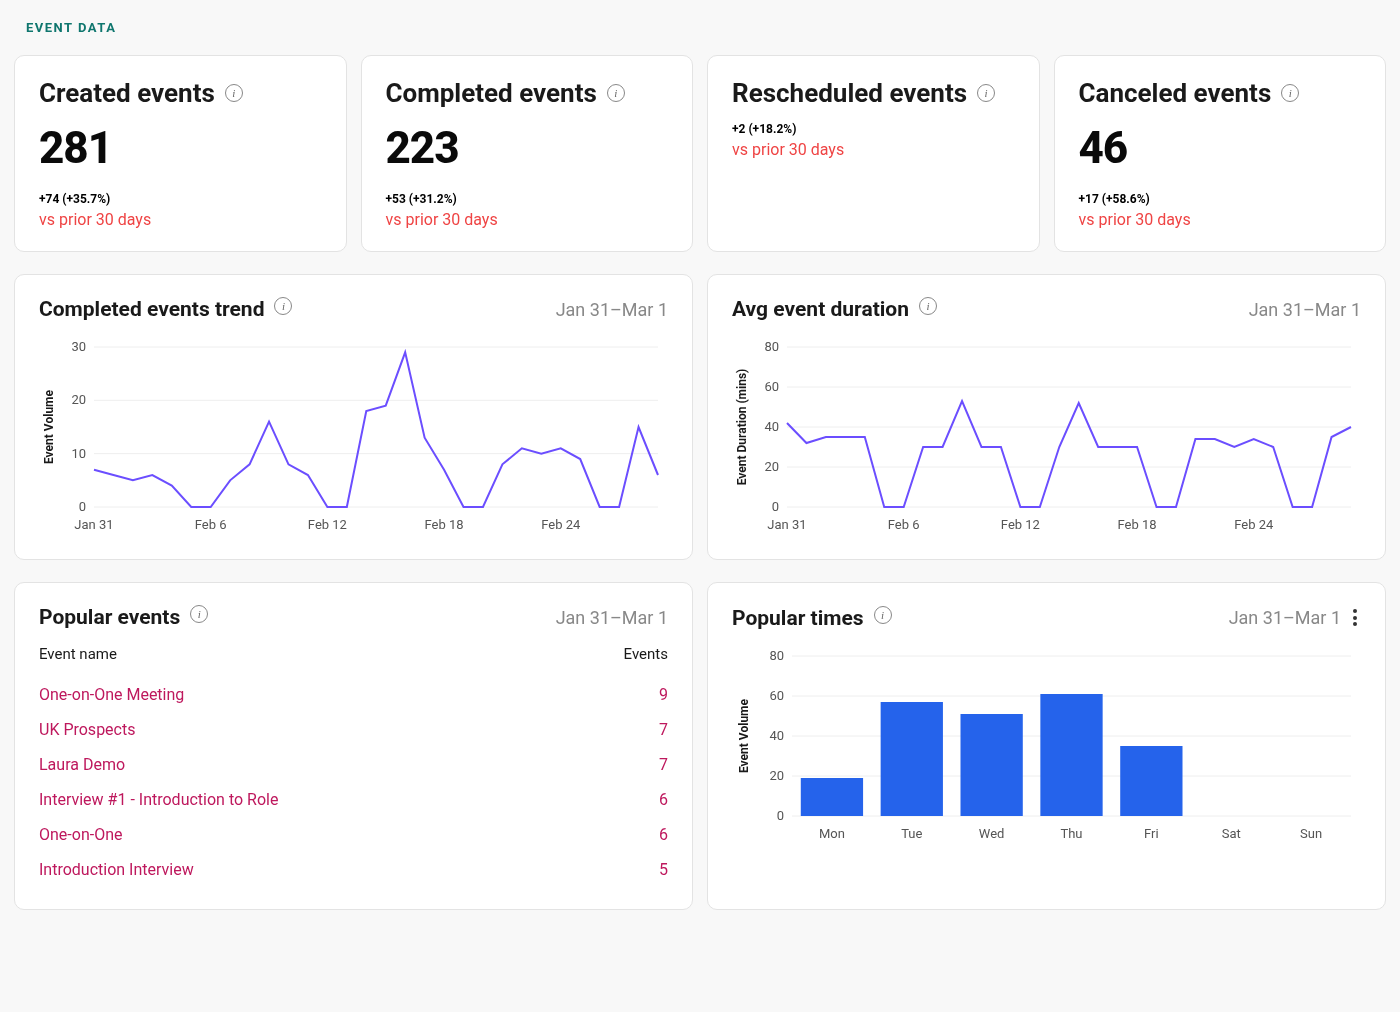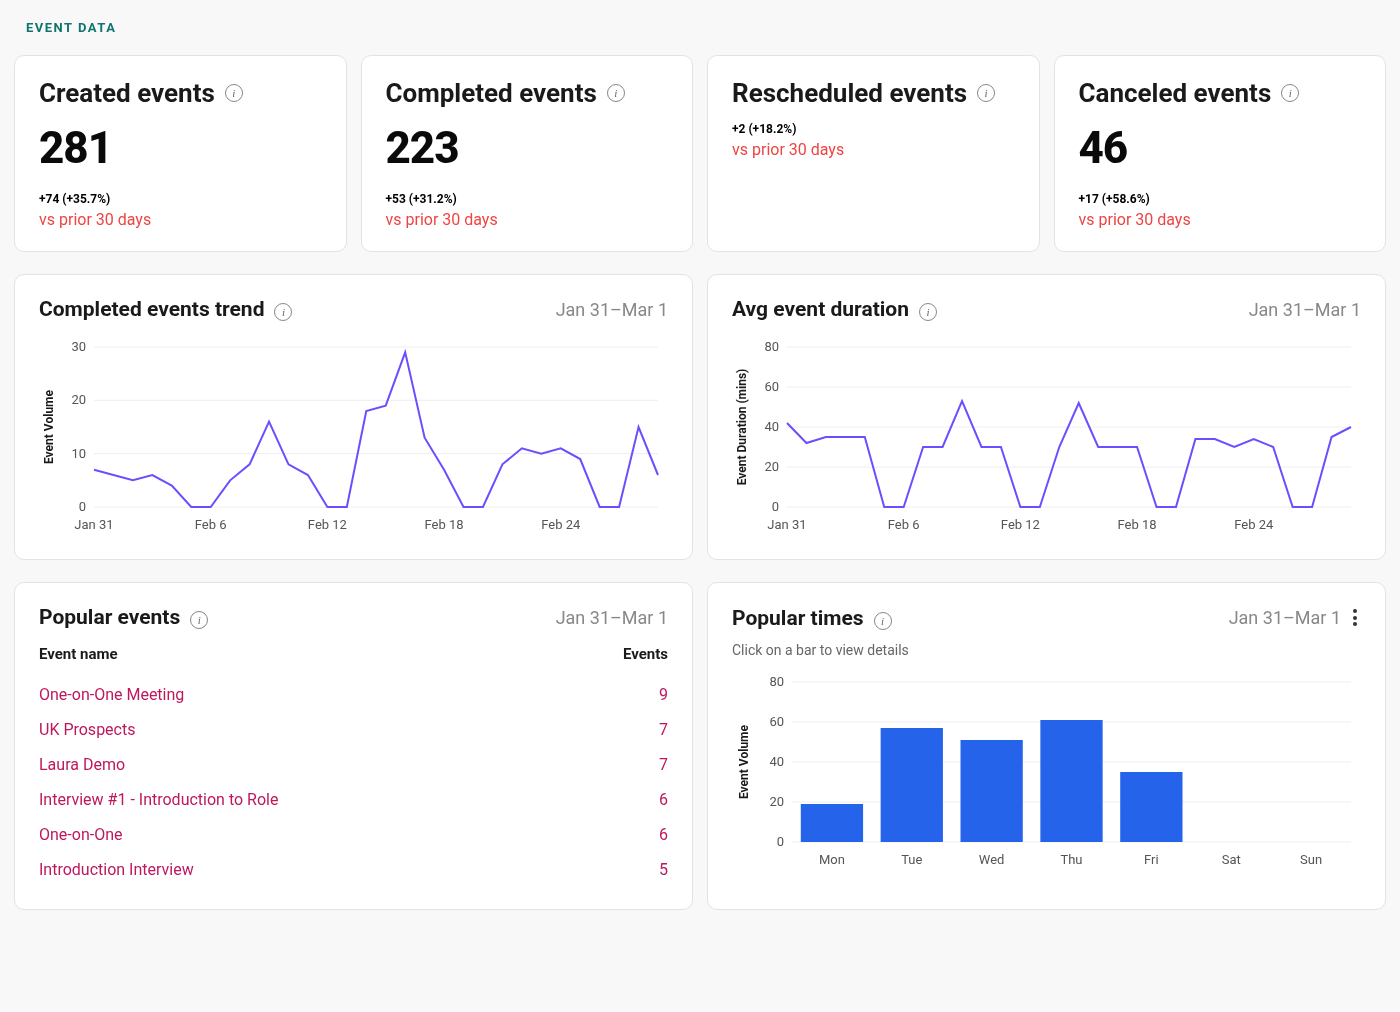--- a/index.html
+++ b/index.html
@@ -43,37 +43,37 @@
     .kpi-compare { font-size: 16px; color: #ef4444; }
     .charts-row {
       display: grid;
       grid-template-columns: 1fr 1fr;
       gap: 14px;
       margin-bottom: 22px;
     }
     .chart-header {
       display: flex; justify-content: space-between; align-items: center; margin-bottom: 16px;
     }
-    .chart-title-group { display: flex; align-items: flex-end; gap: 10px; }
+    .chart-title-group { display: flex; align-items: flex-start; gap: 10px; }
     .chart-title { font-size: 21px; font-weight: 700; color: #1a1a1a; }
     .chart-range { font-size: 18px; color: #888; }
     .chart-body { height: 200px; position: relative; }
     svg.linechart { width: 100%; height: 100%; }
     .tick-label { font-size: 13px; fill: #555; }
     .grid-line { stroke: #eee; stroke-width: 1; }
     .data-line { stroke: #6b4eff; stroke-width: 2; fill: none; }
     .y-axis-title {
       font-size: 12px; font-weight: 700; fill: #1a1a1a;
     }
     .table-row2 {
       display: grid;
       grid-template-columns: 1fr 1fr;
       gap: 14px;
     }
-    .table-header { display: flex; justify-content: space-between; font-size: 15px; font-weight: 700; margin-bottom: 14px; margin-top: 12px; }
+    .table-header { display: flex; justify-content: space-between; font-size: 15px; font-weight: 400; margin-bottom: 14px; margin-top: 12px; }
     .pop-row { display: flex; justify-content: space-between; font-size: 16px; color: #be185d; padding: 8px 0; }
     .hint { font-size: 14px; color: #666; margin-top: -4px; margin-bottom: 14px; }
     .more-icon { display: inline-flex; flex-direction: column; gap: 2.5px; cursor: pointer; padding: 4px; margin-left: 8px; }
     .more-icon span { width: 4px; height: 4px; background: #333; border-radius: 50%; }
     .bar-chart-body { height: 200px; }
     .bar-rect { fill: #2563eb; cursor: pointer; }
     .right-group { display: flex; align-items: center; }
   </style>
 </head>
 <body>
@@ -227,21 +227,20 @@
       </div>
       <div class="right-group">
         <div class="chart-range">Jan 31–Mar 1</div>
         <div class="more-icon">
             <span></span>
             <span></span>
             <span></span>
           </div>
       </div>
     </div>
-    <div class="hint">Click on a bar to view details</div>
     <div class="bar-chart-body">
       <svg class="linechart" id="chart-times" viewBox="0 0 629 200">
           <line x1="60" x2="619" y1="170" y2="170" class="grid-line"></line>
           <text x="52" y="174" text-anchor="end" class="tick-label">0</text>
           <line x1="60" x2="619" y1="130" y2="130" class="grid-line"></line>
           <text x="52" y="134" text-anchor="end" class="tick-label">20</text>
           <line x1="60" x2="619" y1="90" y2="90" class="grid-line"></line>
           <text x="52" y="94" text-anchor="end" class="tick-label">40</text>
           <line x1="60" x2="619" y1="50" y2="50" class="grid-line"></line>
           <text x="52" y="54" text-anchor="end" class="tick-label">60</text>

